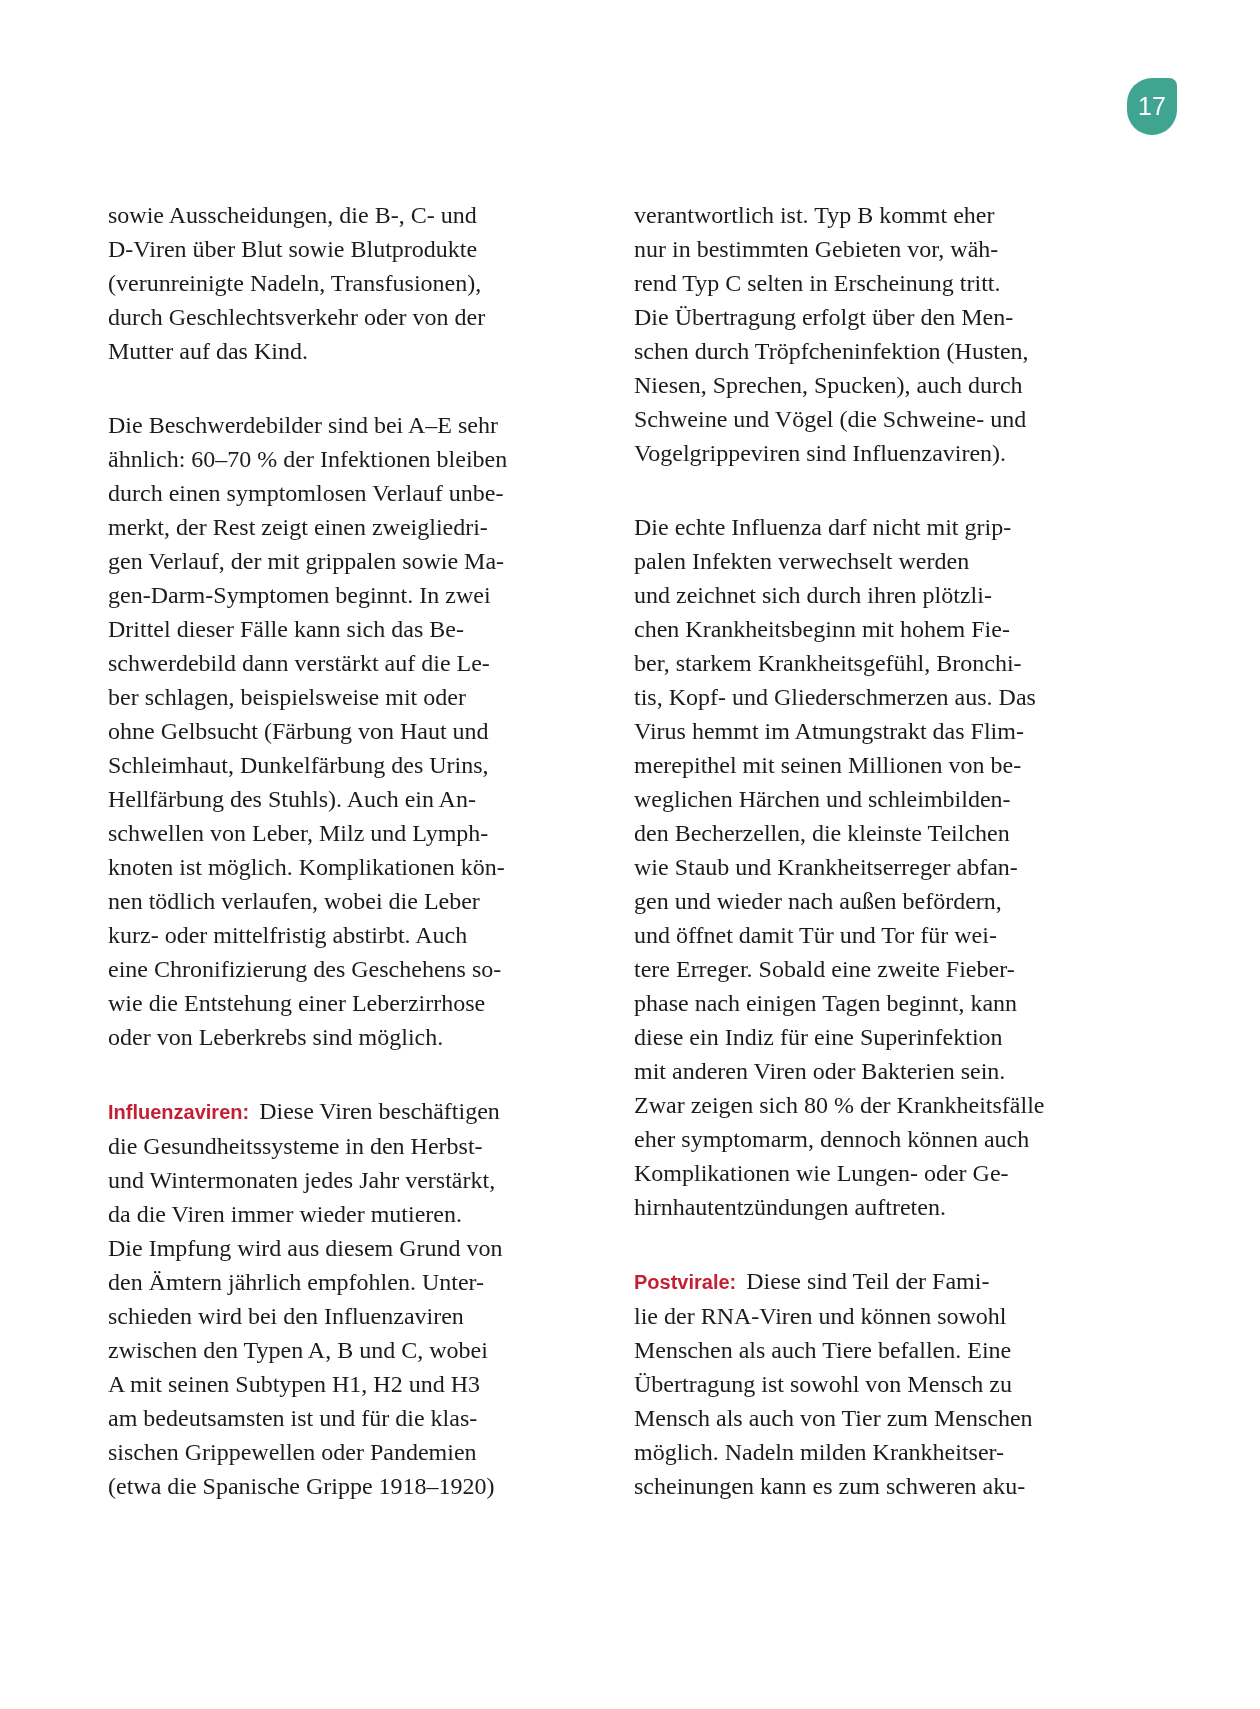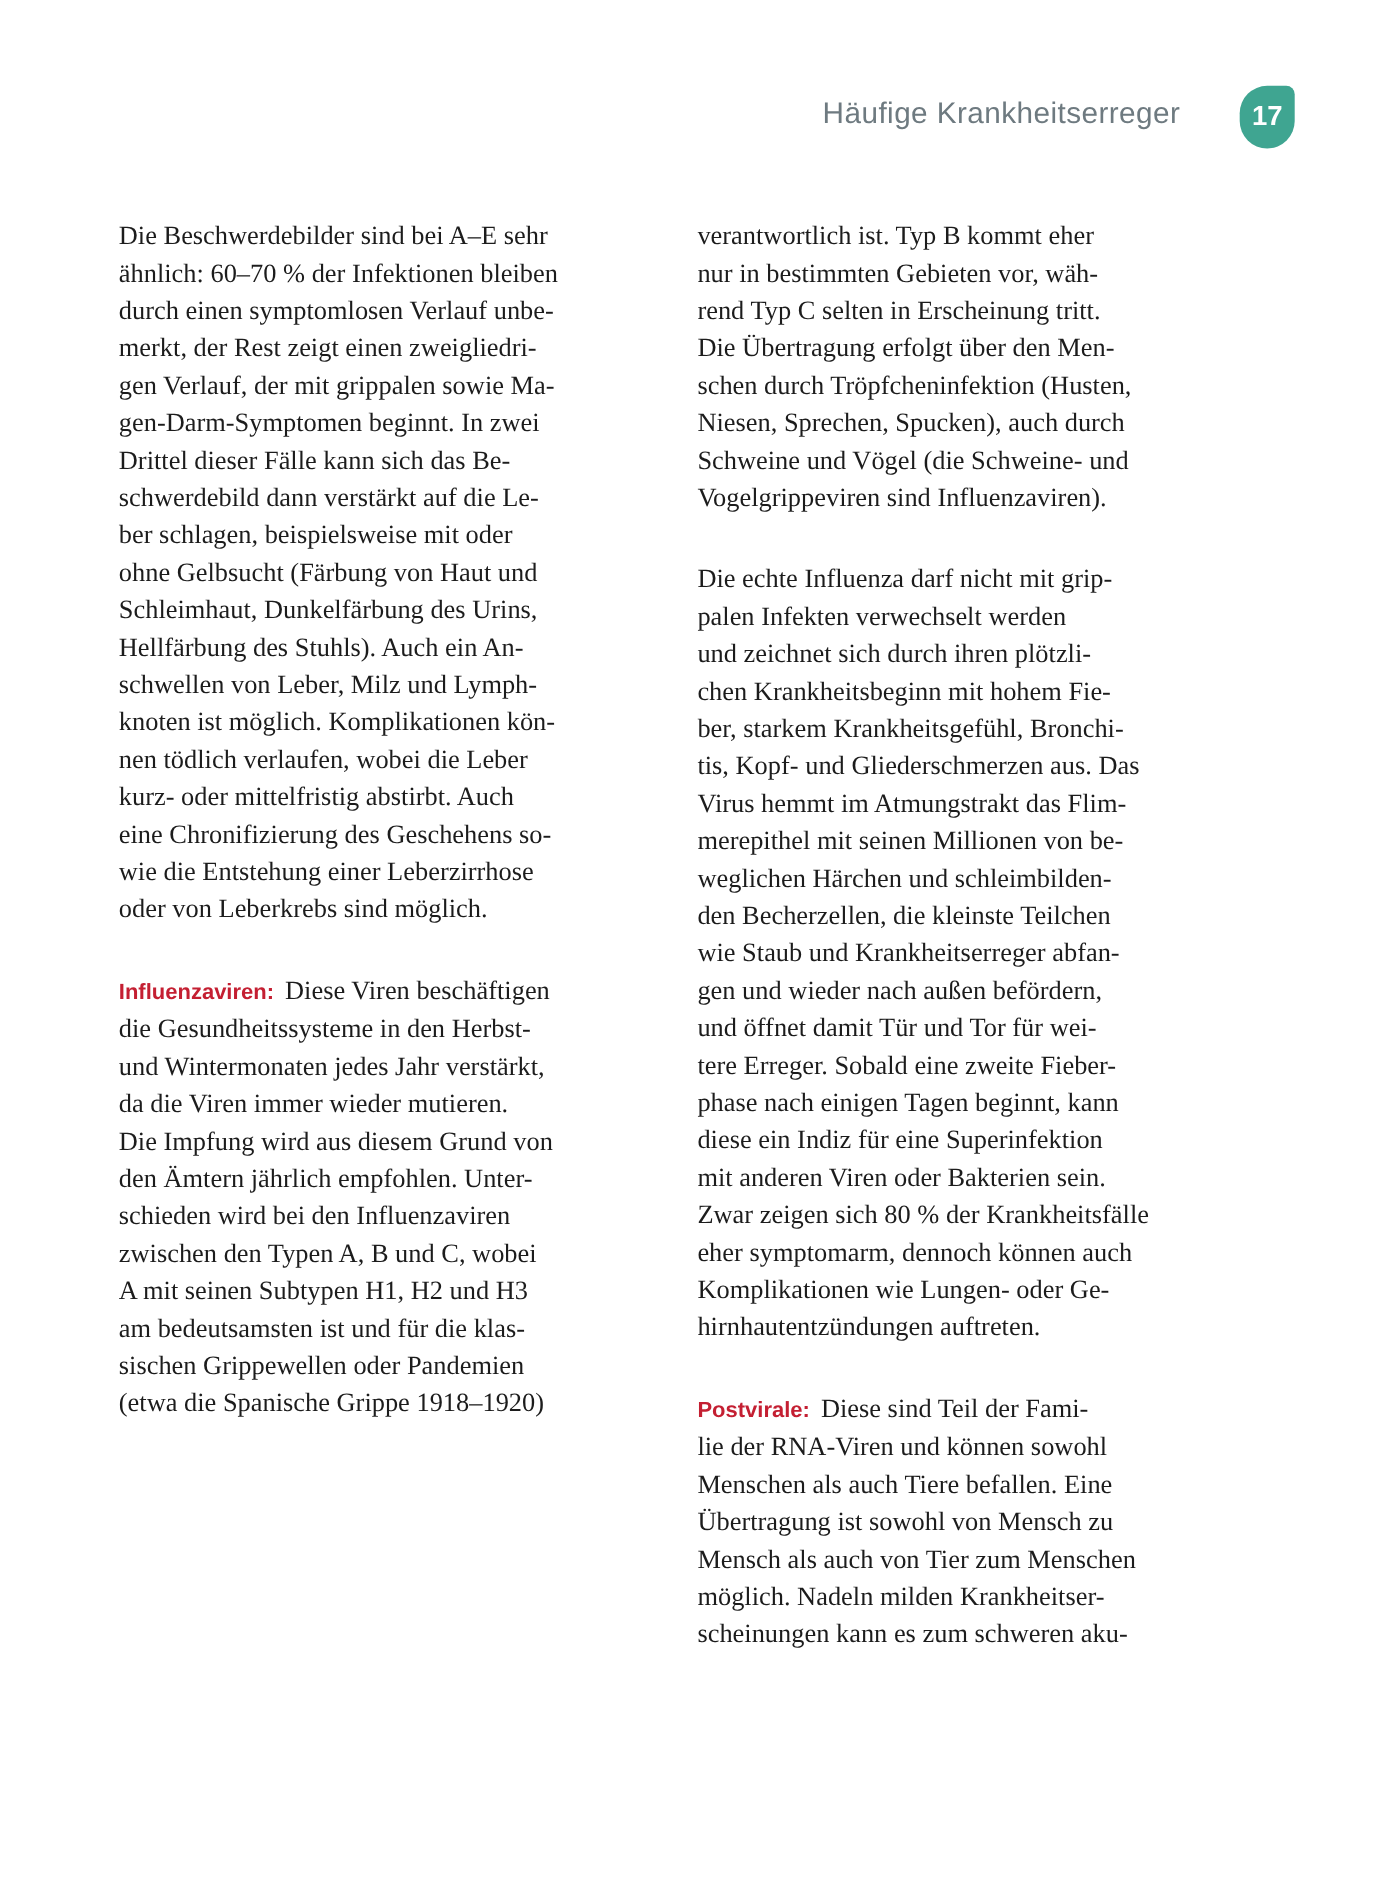--- a/index.html
+++ b/index.html
@@ -26,21 +26,21 @@
   .page-badge {
     position:absolute;
     left:1127px; top:78px;
     width:50px; height:57px;
     background:#3fa591;
     border-radius:26px 8px 26px 26px;
     display:flex; align-items:center; justify-content:center;
     color:#ffffff;
     font-family:"Liberation Sans", sans-serif;
     font-size:25px;
-    font-weight:700;
+    font-weight:400;
   }
 
   .columns {
     position:absolute;
     left:108px; top:198px;
     display:flex;
     gap:56px;
   }
   .col { width:470px; overflow:hidden; }
 
@@ -68,29 +68,33 @@
     font-size:22px;
     color:#111111;
     white-space:nowrap;
   }
 </style>
 </head>
 <body>
 
 <div class="page">
 
-  <div class="header-title">Häufige Krankheitserreger</div>
 
   <div class="page-badge">
     <span>17</span>
   </div>
 
   <div class="columns">
 
     <div class="col">
+      <p class="para">sowie Ausscheidungen, die B-, C- und
+D-Viren über Blut sowie Blutprodukte
+(verunreinigte Nadeln, Transfusionen),
+durch Geschlechtsverkehr oder von der
+Mutter auf das Kind.</p>
       <p class="para">Die Beschwerdebilder sind bei A–E sehr
 ähnlich: 60–70 % der Infektionen bleiben
 durch einen symptomlosen Verlauf unbe-
 merkt, der Rest zeigt einen zweigliedri-
 gen Verlauf, der mit grippalen sowie Ma-
 gen-Darm-Symptomen beginnt. In zwei
 Drittel dieser Fälle kann sich das Be-
 schwerdebild dann verstärkt auf die Le-
 ber schlagen, beispielsweise mit oder
 ohne Gelbsucht (Färbung von Haut und

